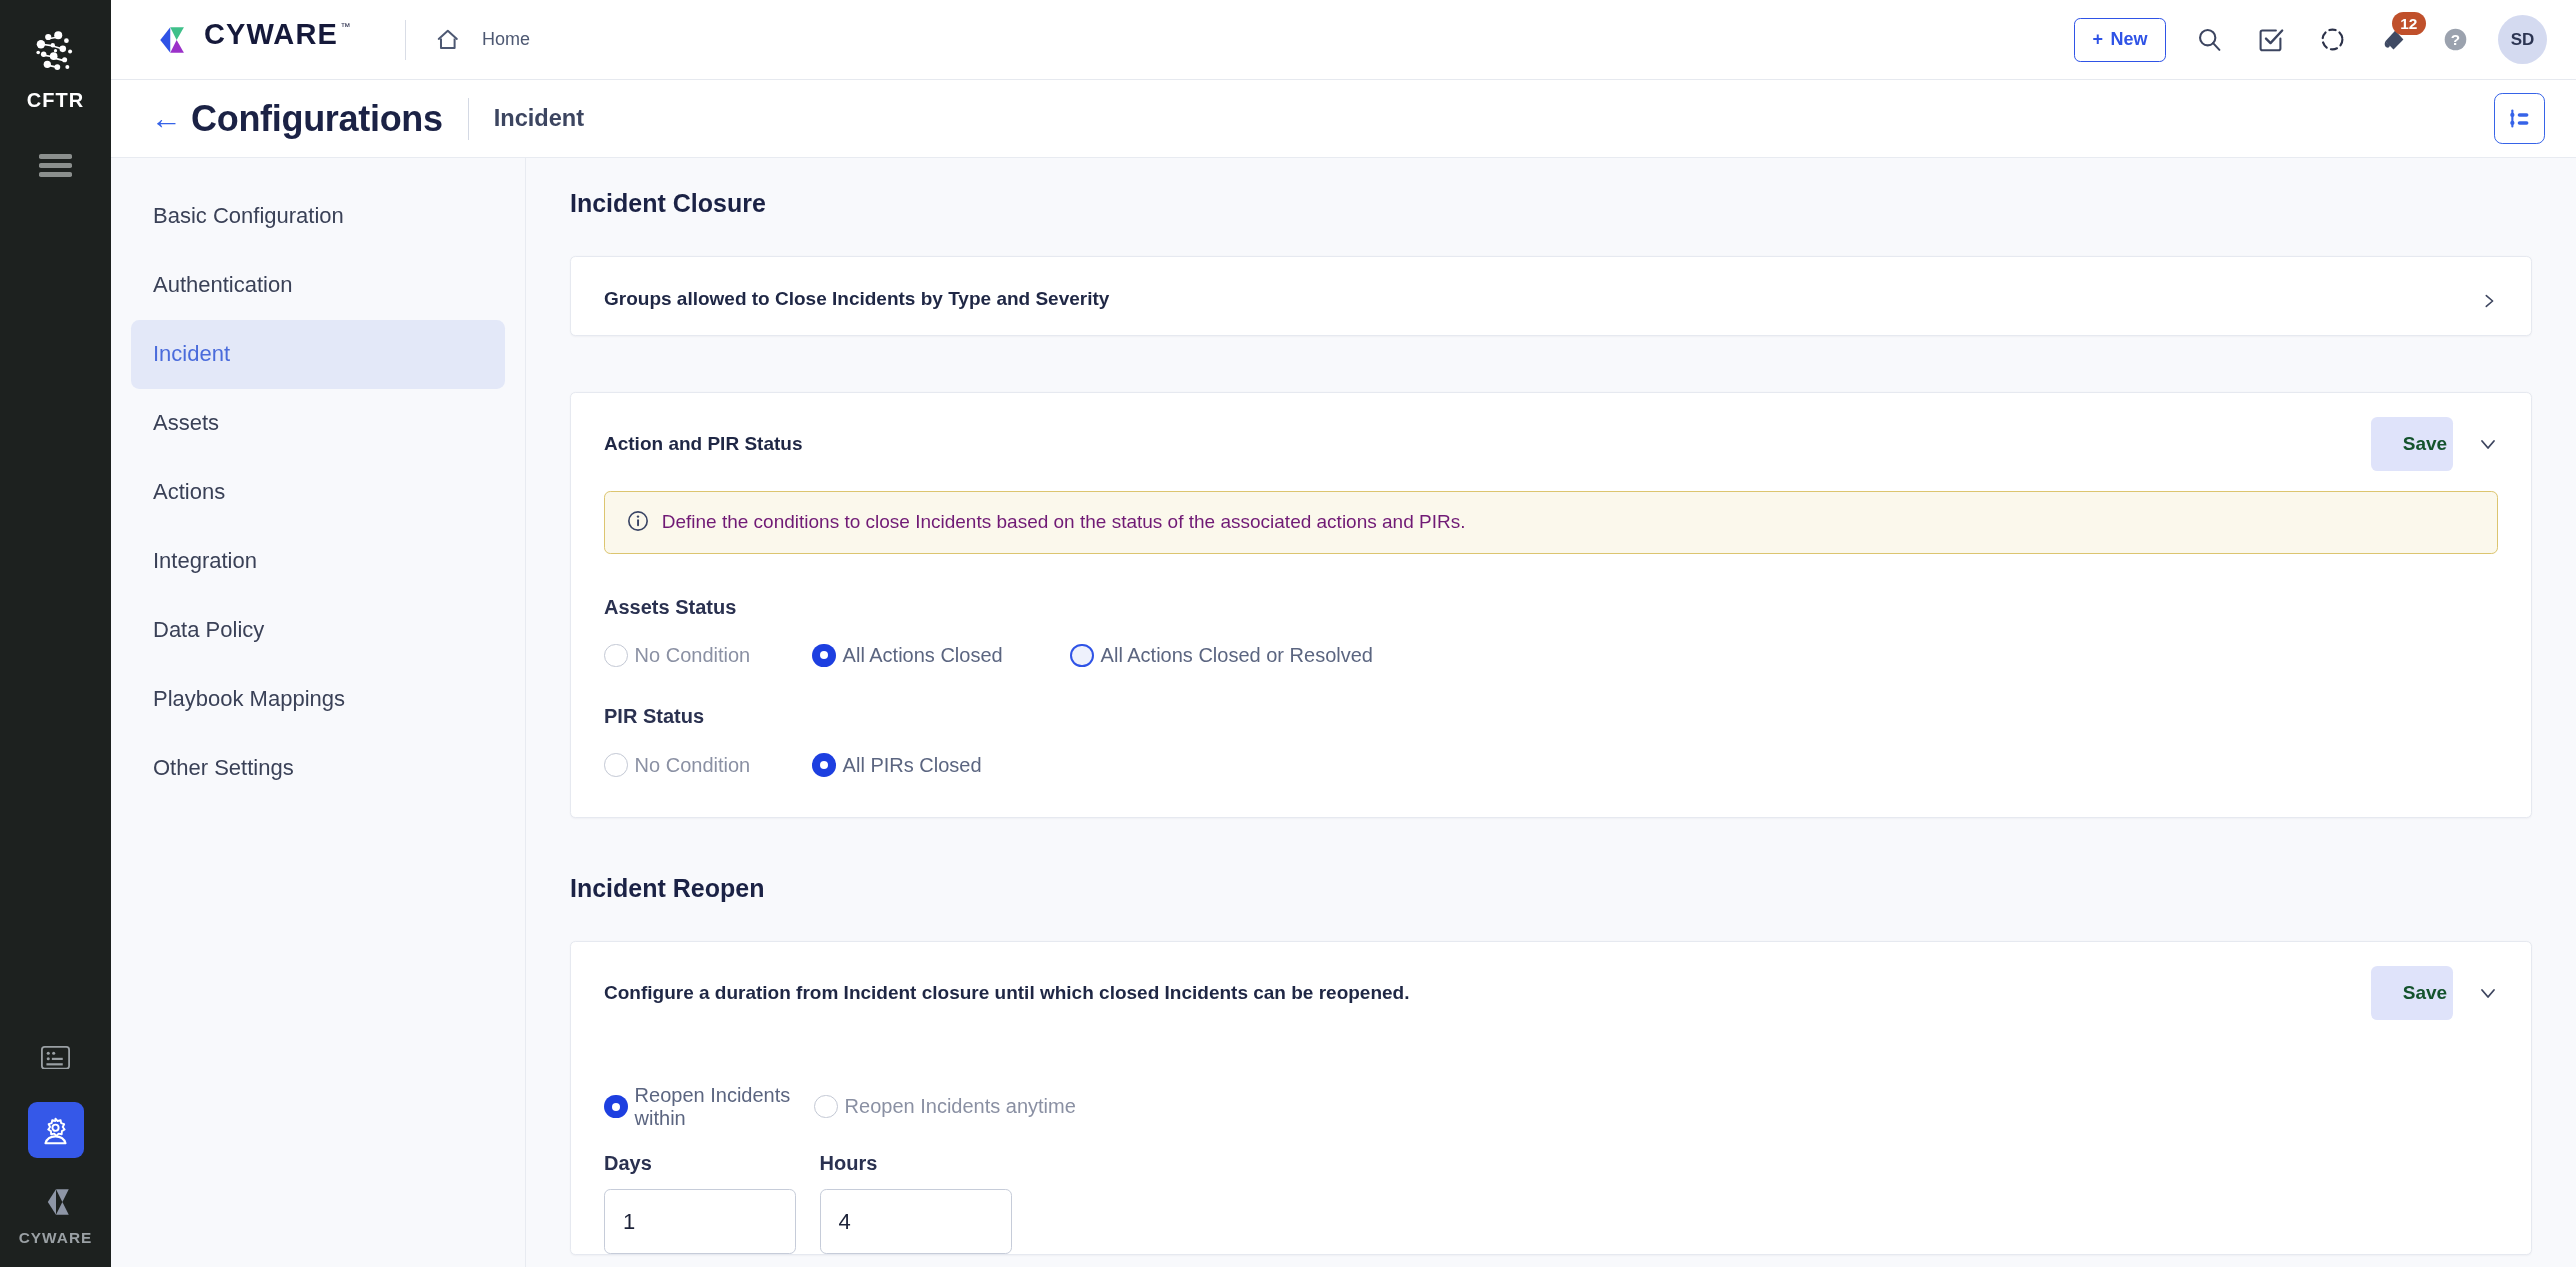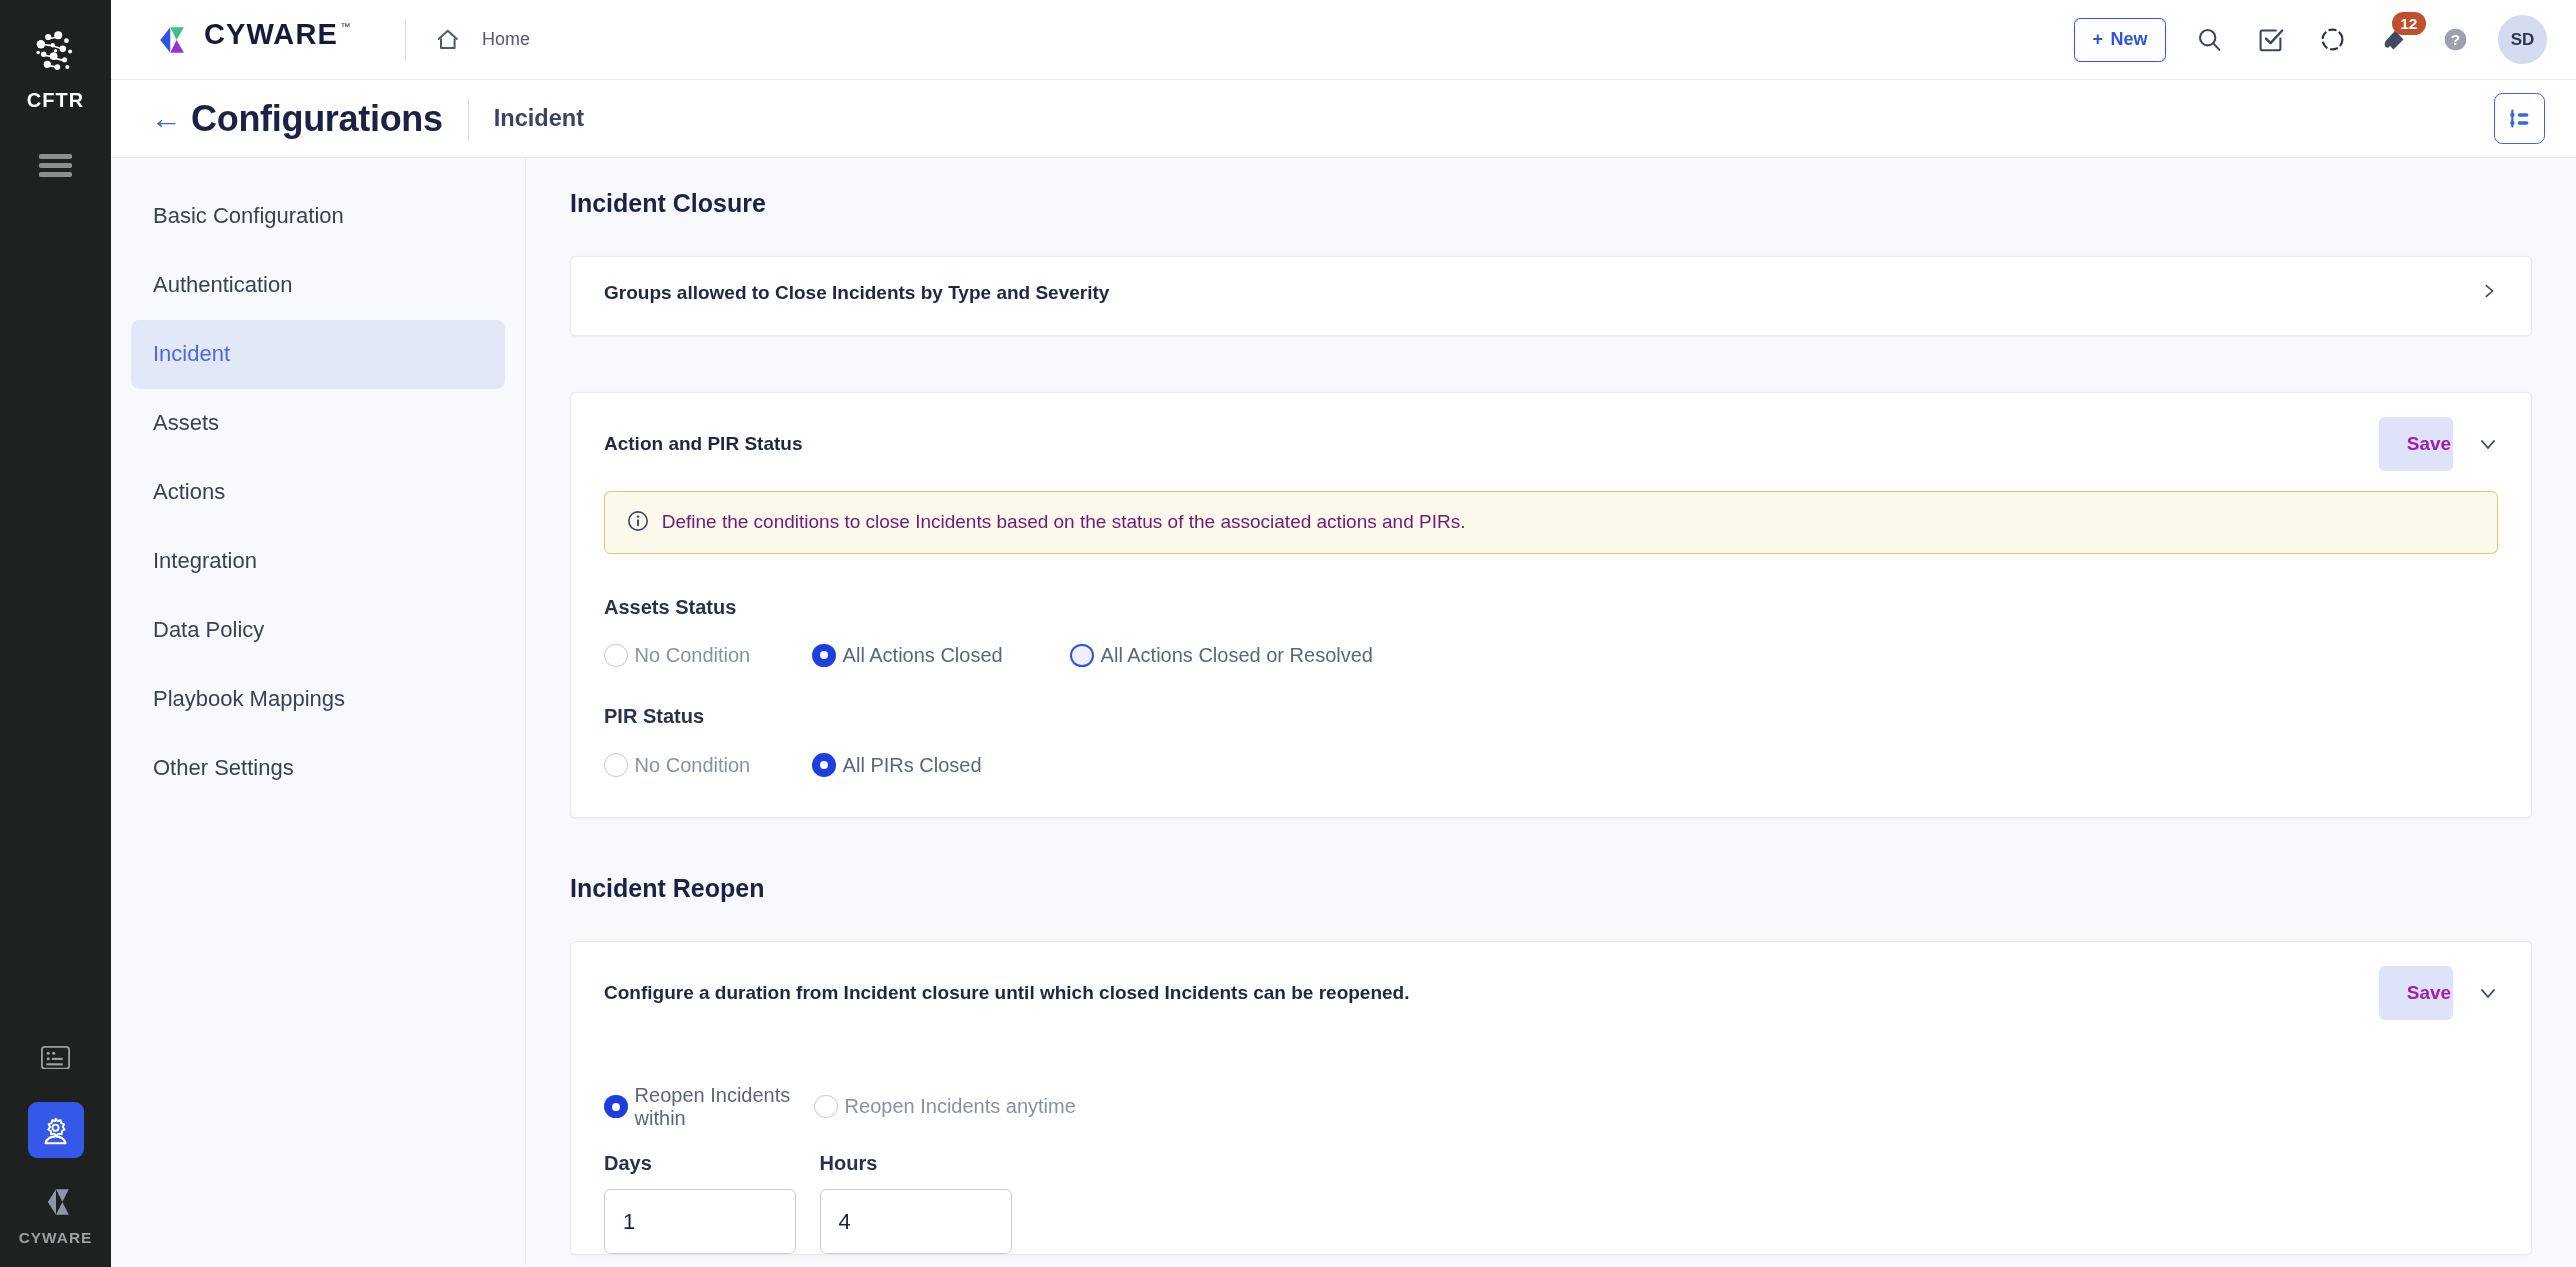--- a/index.html
+++ b/index.html
@@ -112,28 +112,28 @@
   .section-title {
     font-size:25px; font-weight:700; color:#1b2245;
     margin: 0 0 38px 0;
   }
   .card {
     background:#fff; border:0.9px solid #e6e9f0; border-radius:5.4px;
     box-shadow: 0 0.9px 1.8px rgba(20,25,45,.04);
     margin-bottom: 56px;
   }
   .card-row {
-    display:flex; align-items:flex-start;
+    display:flex; align-items:flex-end;
     padding: 25px 33px; min-height:78px;
   }
   .card-row-title { font-size:19px; font-weight:700; color:#1f2745; }
   .chev { margin-left:auto; color:#3d455f; display:flex; align-items:center; cursor:pointer; }
   .save-btn {
-    background:#dfe3fa; color:#a21caf; border:none; border-radius:6.3px;
-    height:54px; width:74px; font-size:19px; font-weight:700;
+    background:#dfe3fa; color:#14532d; border:none; border-radius:6.3px;
+    height:54px; width:82px; font-size:19px; font-weight:700;
     cursor:default; margin-left:auto;padding-left:26px;
   }
   .card-head { display:flex; align-items:center; padding: 23.6px 33px 20px 33px; }
   .card-head .chev { margin-left:25px; }
 
   .info-banner {
     margin: 0 33px 11px 33px;
     background:#fbf8ec; border:0.9px solid #dcc56f; border-radius:6.3px;
     display:flex; align-items:center; gap:12.7px;
     padding: 18px 22px;

